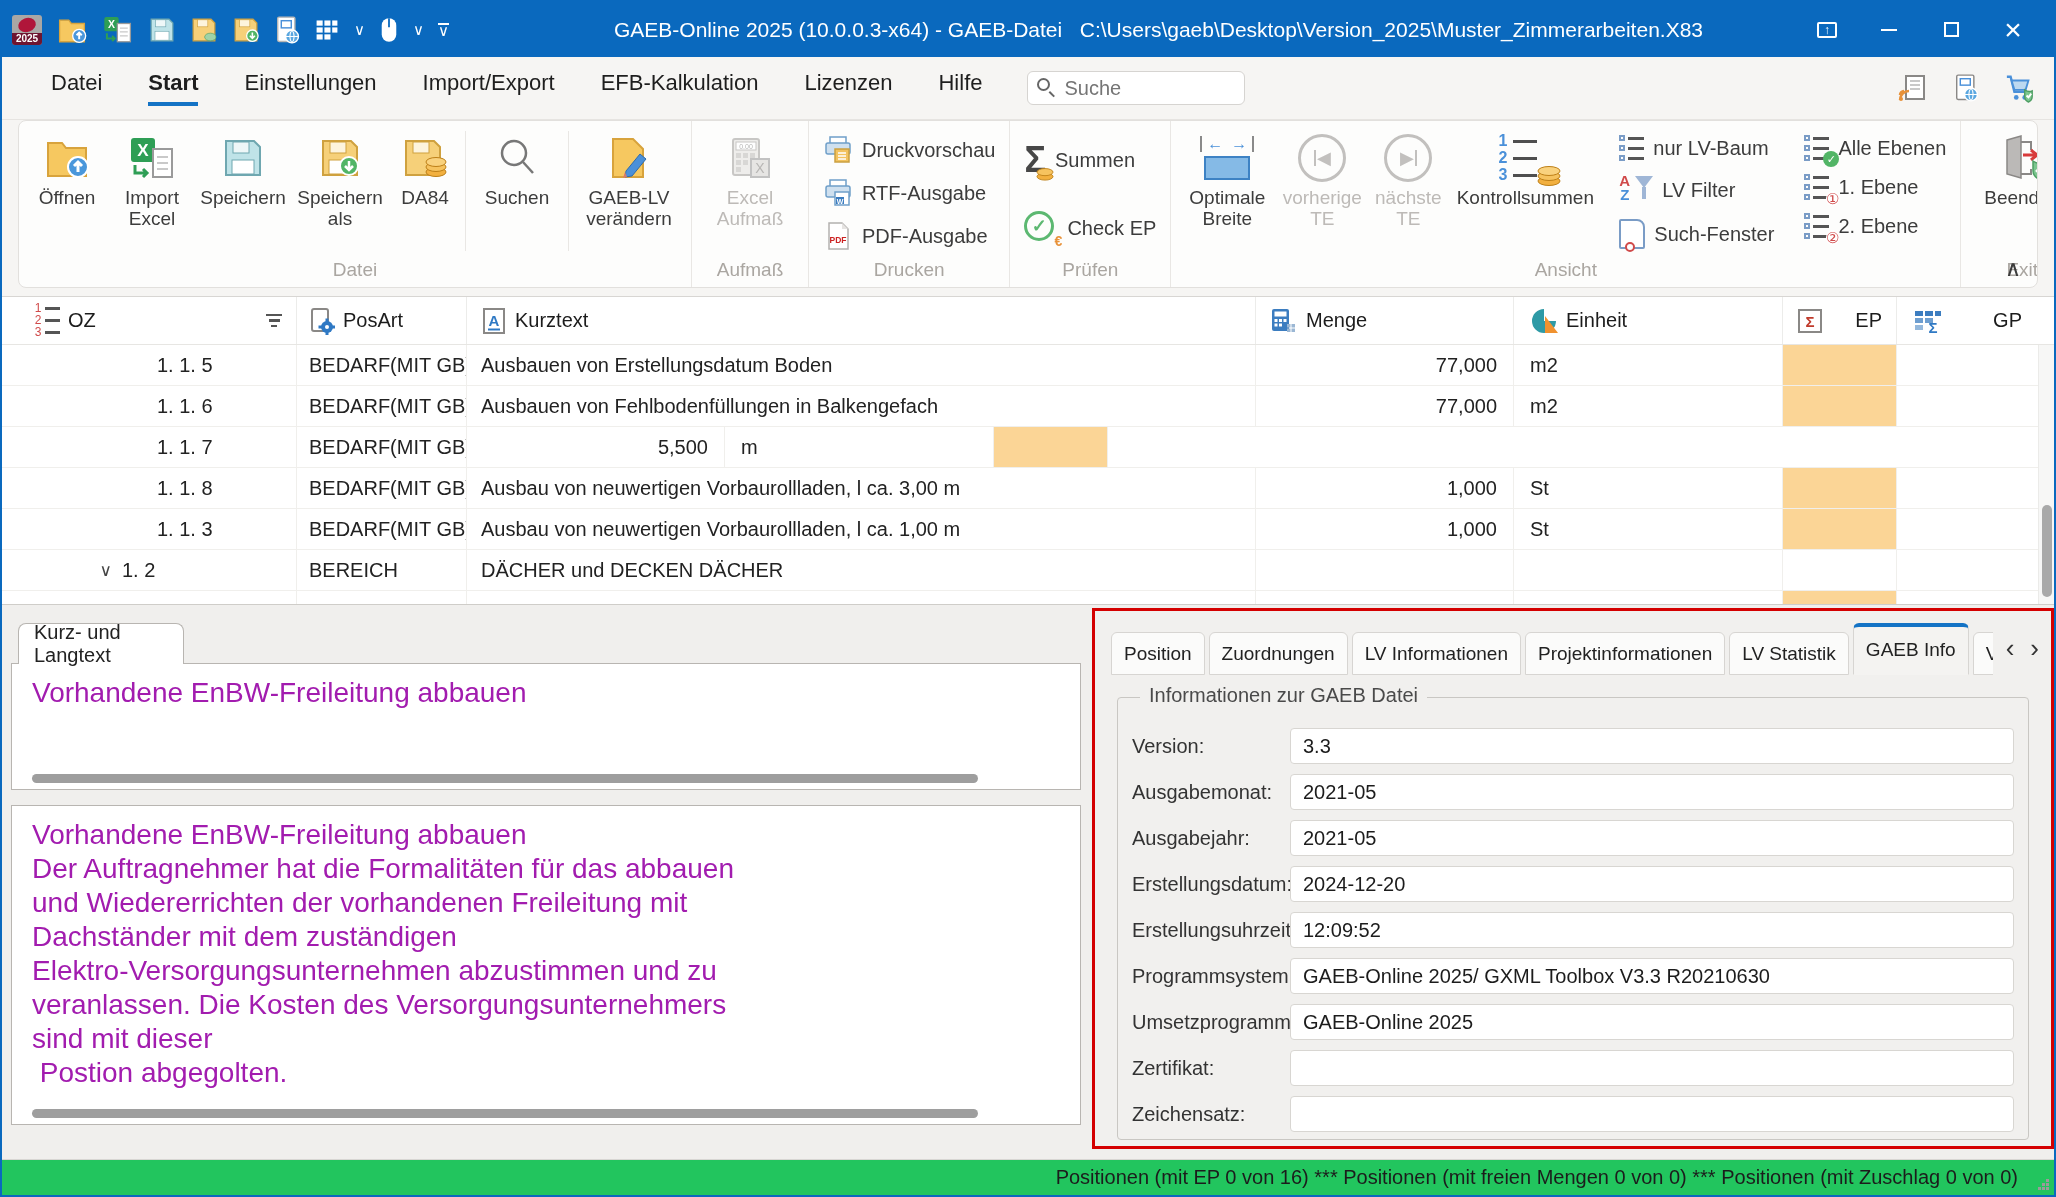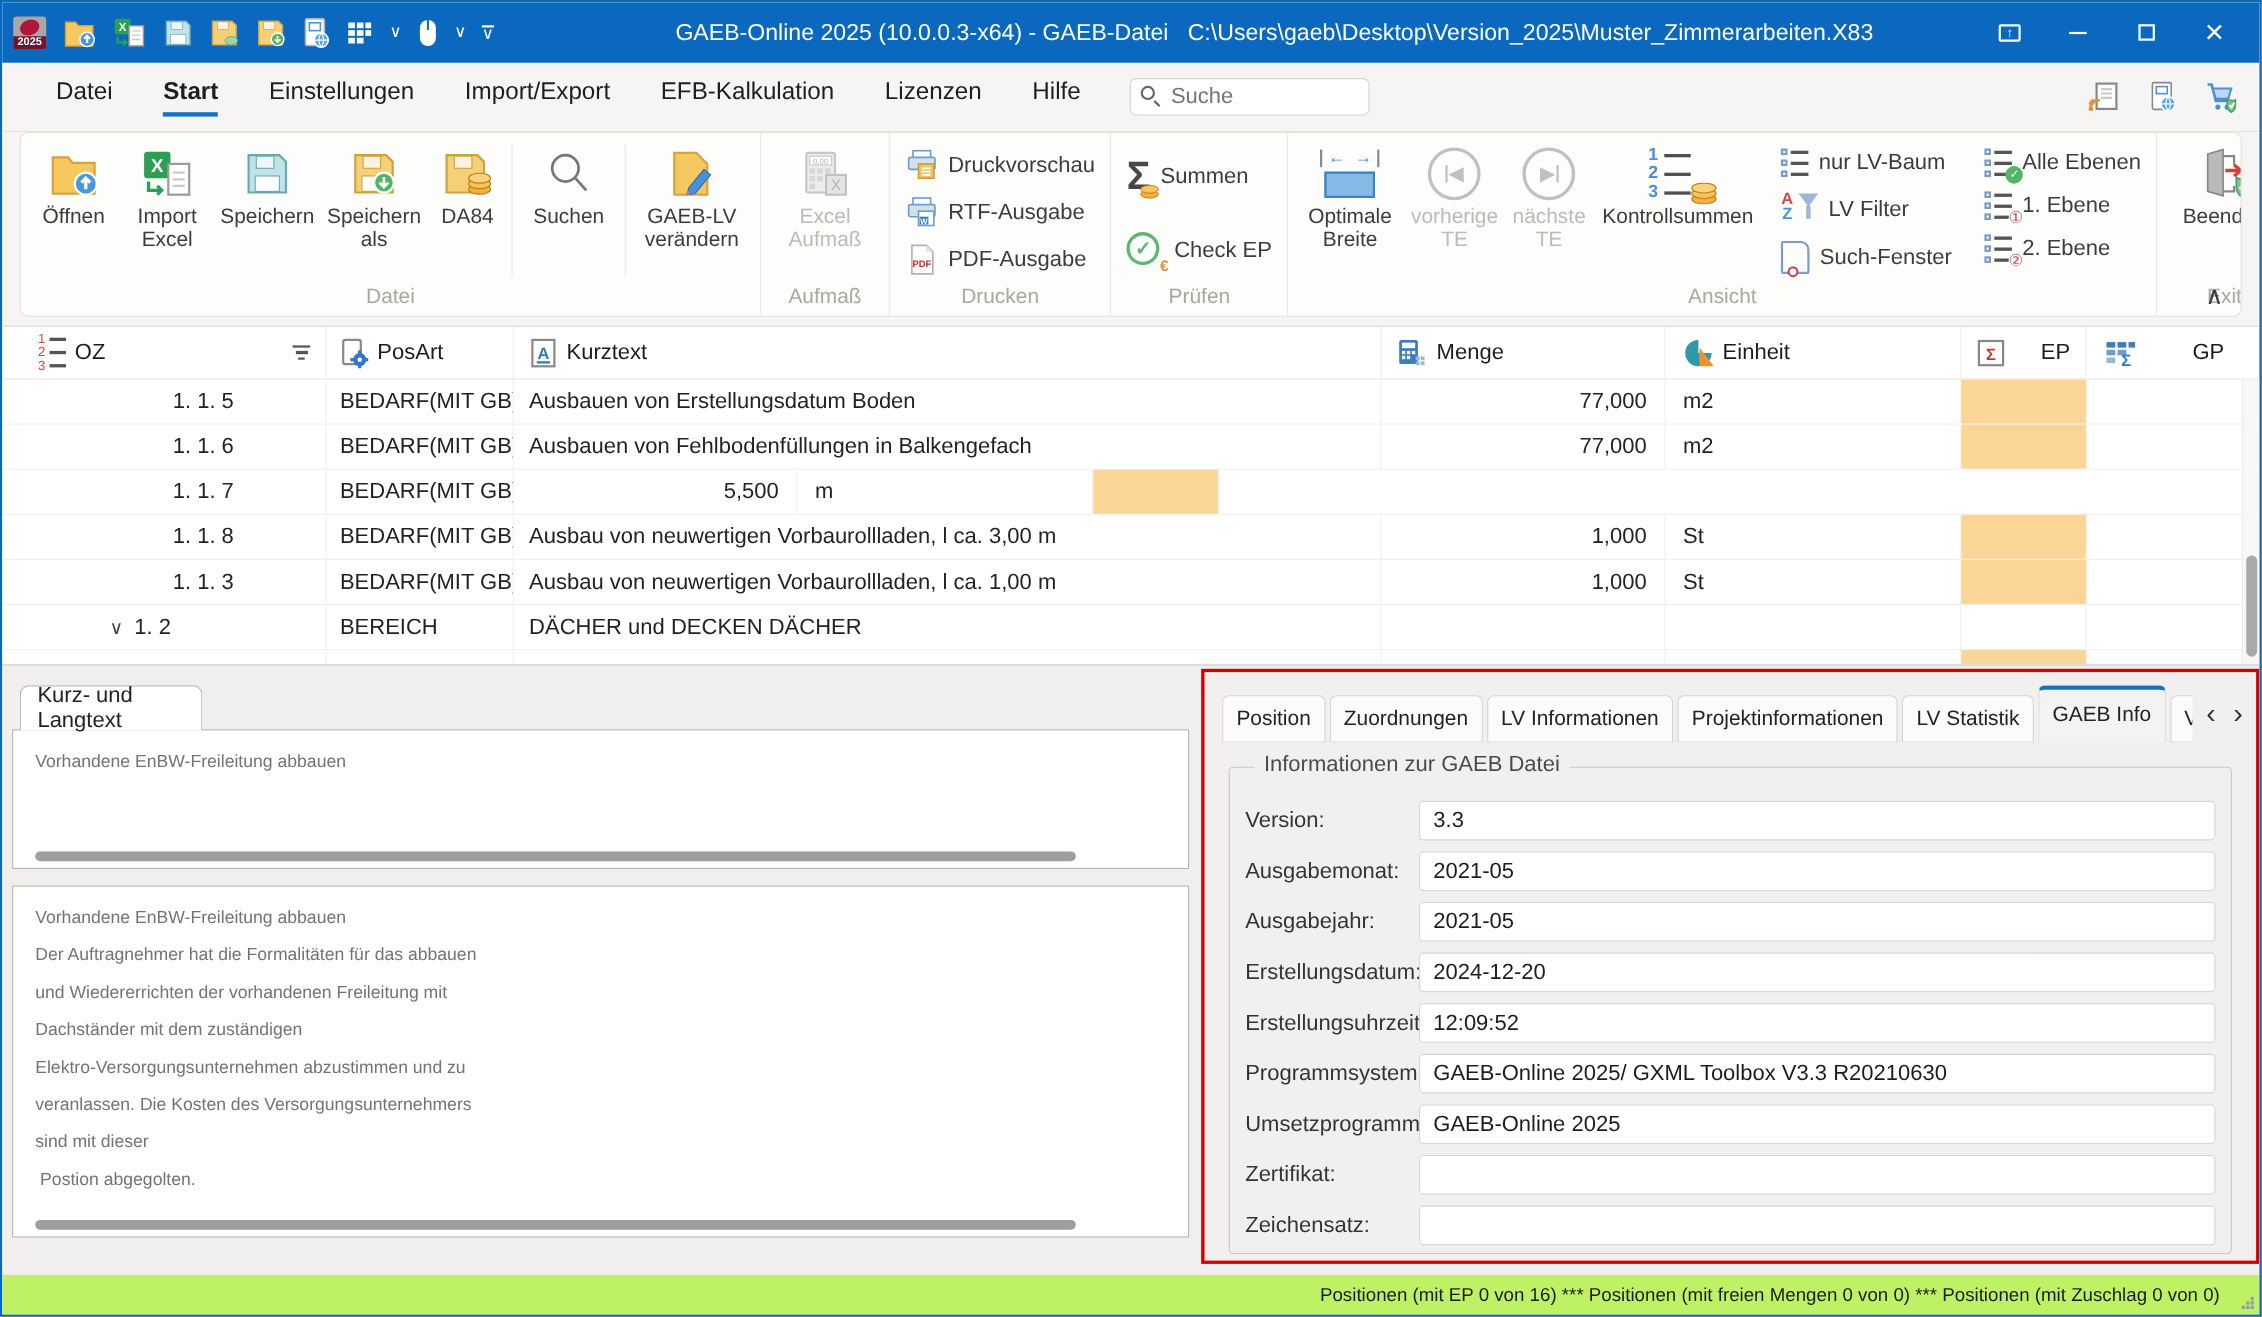--- a/index.html
+++ b/index.html
@@ -107,21 +107,21 @@
   .ep-hl{background:#fbd596;}
   .partrow{height:13px;overflow:hidden;display:flex;border-bottom:none;}
   .vsb{position:absolute;top:48px;right:0;bottom:0;width:16px;background:#f7f7f6;border-left:1px solid #ebebe9;}
   .vsb .thumb{position:absolute;left:3px;top:160px;width:10px;height:92px;background:#a9a9a9;border-radius:5px;}
 
   
   .bottom{position:relative;flex:1;background:#f0efed;border-top:1px solid #cfcdc9;}
   .ltab{position:absolute;left:16px;top:18px;width:166px;height:41px;background:#fff;border:1px solid #b8b5b1;border-bottom:none;
     border-radius:8px 8px 0 0;font-size:20px;display:flex;align-items:center;padding-left:15px;color:#222;z-index:2;}
   .tbox{position:absolute;left:9px;width:1070px;background:#fff;border:1px solid #b8b5b1;}
-  .tbox .txt{padding:12px 20px;font-size:16px;line-height:34px;color:#737373;white-space:pre-wrap;}
+  .tbox .txt{padding:12px 20px;font-size:28px;line-height:34px;color:#a21caf;white-space:pre-wrap;}
   .hthumb{position:absolute;left:20px;bottom:6px;width:946px;height:9px;background:#9e9e9e;border-radius:5px;}
   .box1{top:58px;height:127px;}
   .box2{top:200px;height:320px;}
 
   
   .ipanel{position:absolute;left:1090px;top:3px;width:962px;height:541px;border:3px solid #d40000;background:#f1f0ee;overflow:hidden;}
   .itabs{position:absolute;left:16px;right:58px;top:10px;height:54px;display:flex;align-items:flex-end;gap:4px;overflow:hidden;}
   .itab{height:43px;line-height:41px;padding:0 12px;background:#fbfbfa;border:1px solid #d7d5d2;border-radius:6px 6px 0 0;
     font-size:19px;color:#222;white-space:nowrap;flex:0 0 auto;}
   .itab.active{height:52px;line-height:46px;border-top:4px solid #1473c5;background:#f4f3f1;border-bottom:1px solid #f4f3f1;}
@@ -129,22 +129,22 @@
   .iarrows{position:absolute;right:12px;top:24px;display:flex;gap:16px;font-size:26px;color:#333;}
   .iarrows span{cursor:default;line-height:26px;}
   .fset{position:absolute;left:22px;right:22px;top:86px;bottom:6px;border:1px solid #c9c7c3;border-radius:4px;}
   .fset .legend{position:absolute;top:-14px;left:22px;background:#f1f0ee;padding:0 9px;font-size:20px;color:#4a4a4a;}
   .frow{position:absolute;left:0;right:0;height:36px;display:flex;align-items:center;}
   .frow .flab{width:172px;padding-left:14px;font-size:20px;color:#333;flex:0 0 auto;}
   .frow .fval{flex:1;margin-right:14px;height:36px;background:#fff;border:1px solid #d8d6d2;border-radius:4px;
     font-size:20px;color:#1c1c1c;display:flex;align-items:center;padding:0 12px;overflow:hidden;white-space:nowrap;}
 
   
-  .statusbar{height:36px;background:#bef264;border-top:1px solid #d8d6d3;display:flex;align-items:center;justify-content:flex-end;
-    padding-right:36px;font-size:17px;color:#1c1c1c;flex:0 0 auto;position:relative;}
+  .statusbar{height:36px;background:#22c55e;border-top:1px solid #d8d6d3;display:flex;align-items:center;justify-content:flex-end;
+    padding-right:36px;font-size:20px;color:#1c1c1c;flex:0 0 auto;position:relative;}
   .grip{position:absolute;right:4px;bottom:4px;}
 </style>
 </head>
 <body>
 
 <div class="window">
 
   <div class="titlebar">
     <div class="qat">
       <div class="qbtn">

